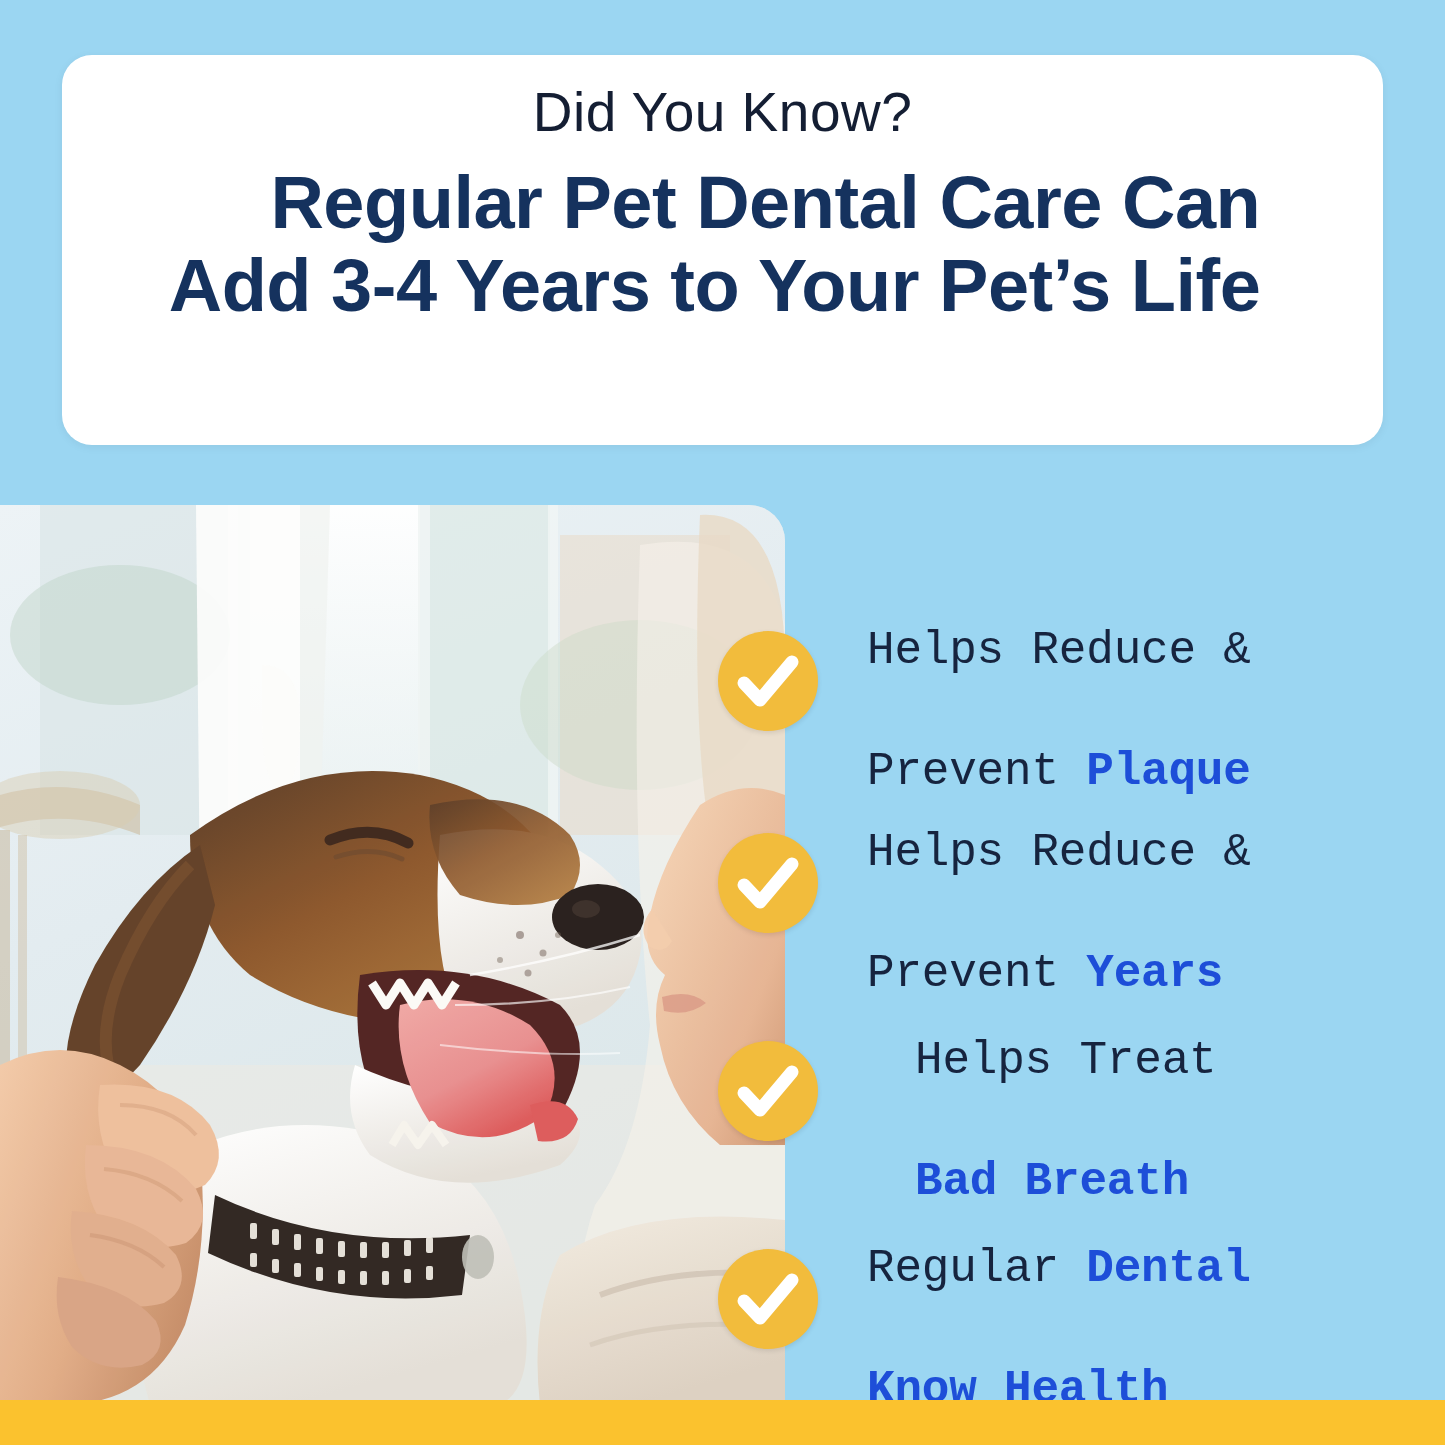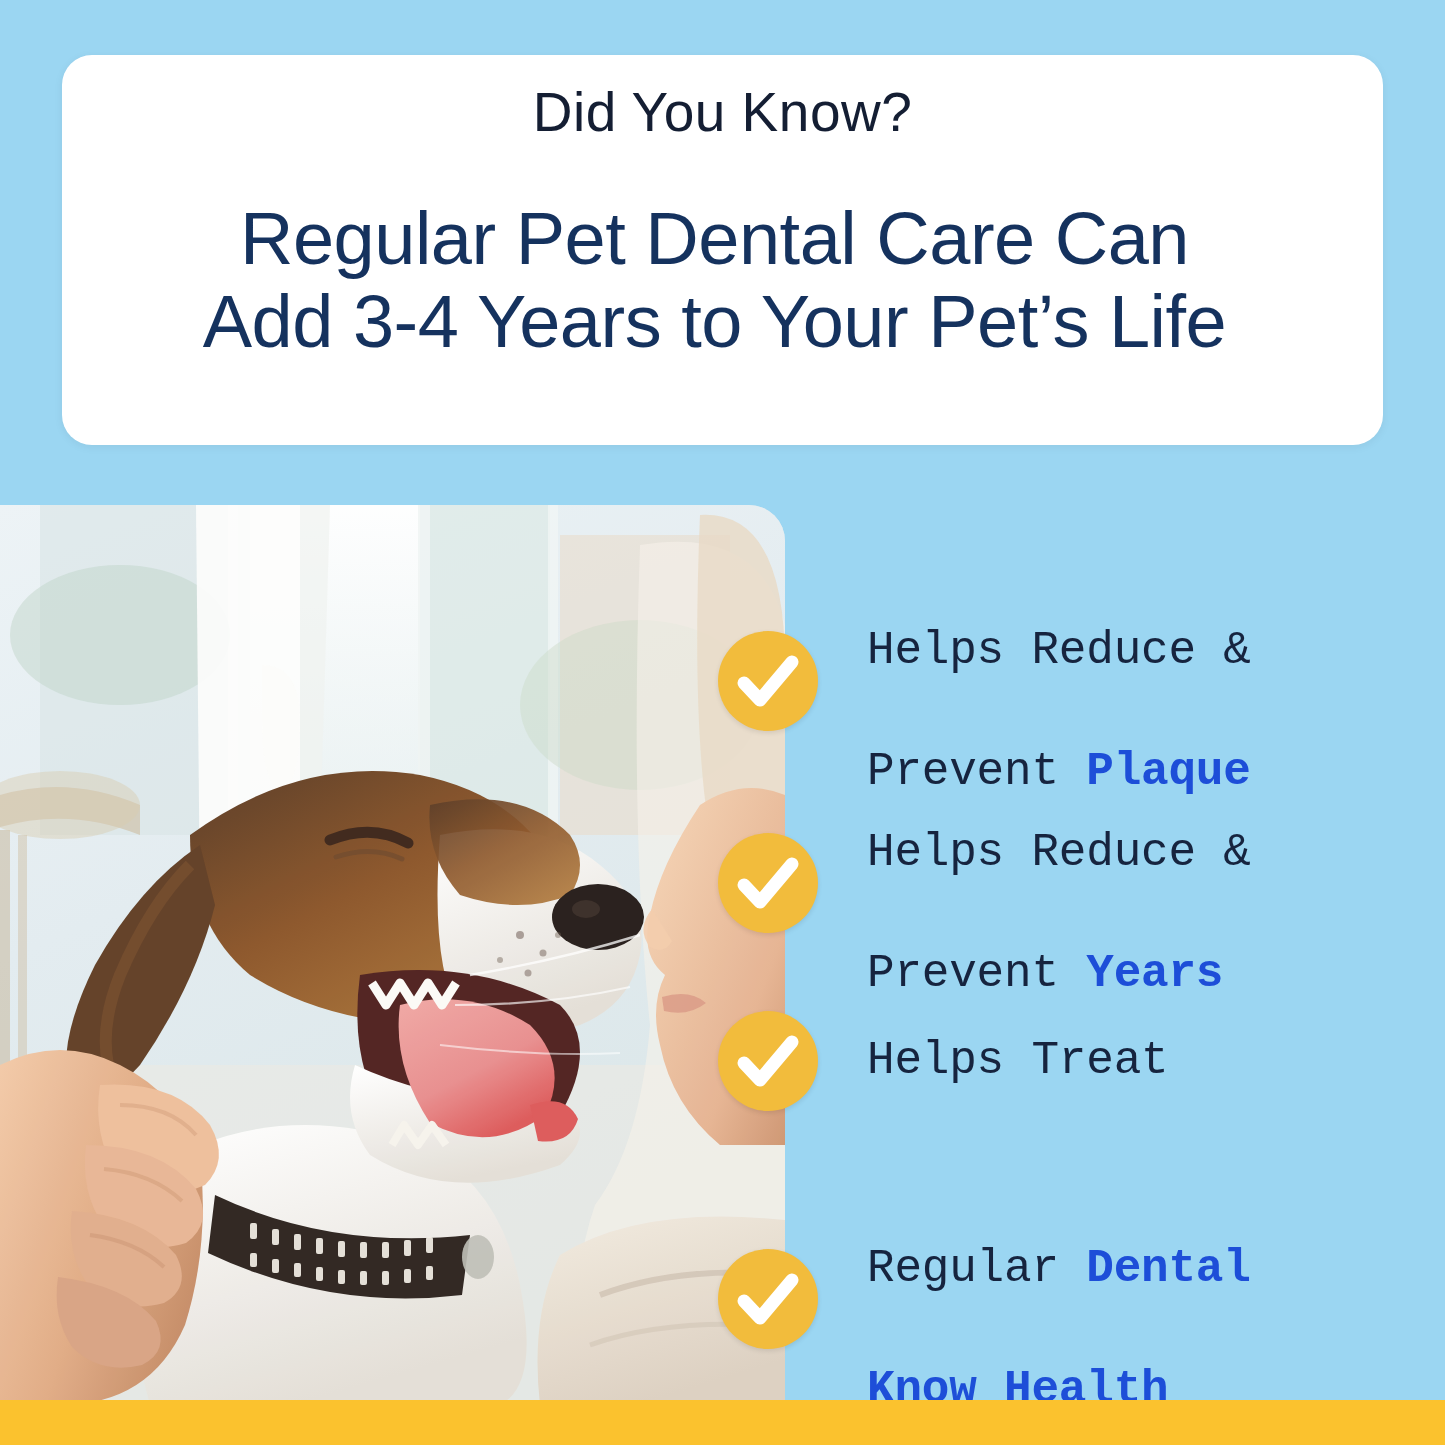--- a/index.html
+++ b/index.html
@@ -16,37 +16,36 @@
     position:absolute;
     left:62px; top:55px;
     width:1321px; height:390px;
     background:#FFFFFF;
     border-radius:30px;
     box-shadow:0 2px 10px rgba(0,0,0,.06);
     display:flex;flex-direction:column;
     align-items:center;justify-content:flex-start;
     padding-top:26px;
     box-sizing:border-box;
-    gap:36px;
   }
   .eyebrow{
     font-size:55px;
     font-weight:300;
     letter-spacing:.5px;
     color:#141E33;
     line-height:1.15;
     margin:0;
   }
   .headline{
     margin:18px 16px 0 0;
     font-size:74px;
-    font-weight:normal;
+    font-weight:bold;
     line-height:1.12;
     color:#15325E;
-    text-align:center;
+    text-align:right;
     letter-spacing:-0.5px;
     max-width:1250px;
   }
   .headline .ln{display:block;}
 
   
   .photo{
     position:absolute;
     left:0; top:505px;
     width:785px; height:900px;
@@ -65,21 +64,21 @@
   .benefit{
     position:absolute;
     left:0;
     width:620px;
     display:flex;
     align-items:center;
     font-family:Liberation Mono, monospace;
   }
   .benefit.b0{top:0px;}
   .benefit.b1{top:202px;}
-  .benefit.b2{top:410px;}
+  .benefit.b2{top:410px;gap:48px;}
   .benefit.b3{top:618px;}
 
   .check-badge{
     width:100px;height:100px;
     border-radius:50%;
     background:#F2BC3C;
     flex:0 0 100px;
     position:relative;
     box-shadow:0 2px 5px rgba(0,0,0,.10);
   }
@@ -305,20 +304,21 @@
   </div>
 
   <div class="benefit b2">
     <div class="check-badge">
       <svg viewBox="0 0 100 100">
         <path d="M26 52 L42 69 L74 31" fill="none" stroke="#FFFFFF" stroke-width="13" stroke-linecap="round" stroke-linejoin="round"></path>
       </svg>
     </div>
     <div class="benefit-text">
       <span>Helps Treat</span><br>
+      <b>Bad Breath</b>
     </div>
   </div>
 
   <div class="benefit b3">
     <div class="check-badge">
       <svg viewBox="0 0 100 100">
         <path d="M26 52 L42 69 L74 31" fill="none" stroke="#FFFFFF" stroke-width="13" stroke-linecap="round" stroke-linejoin="round"></path>
       </svg>
     </div>
     <div class="benefit-text">

